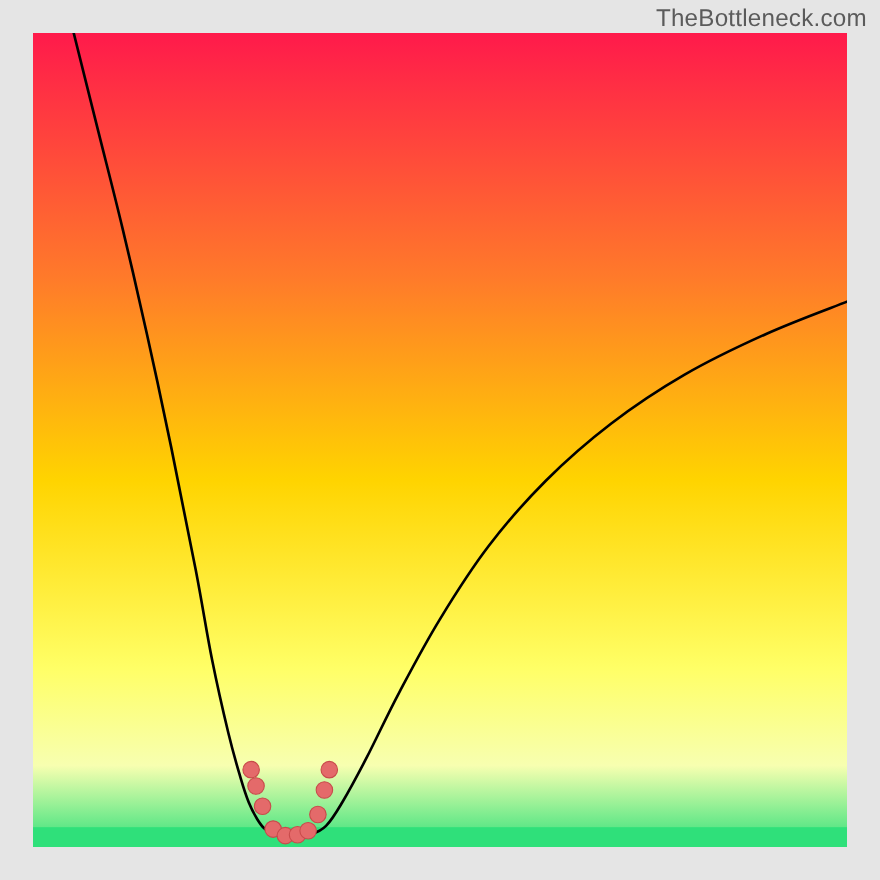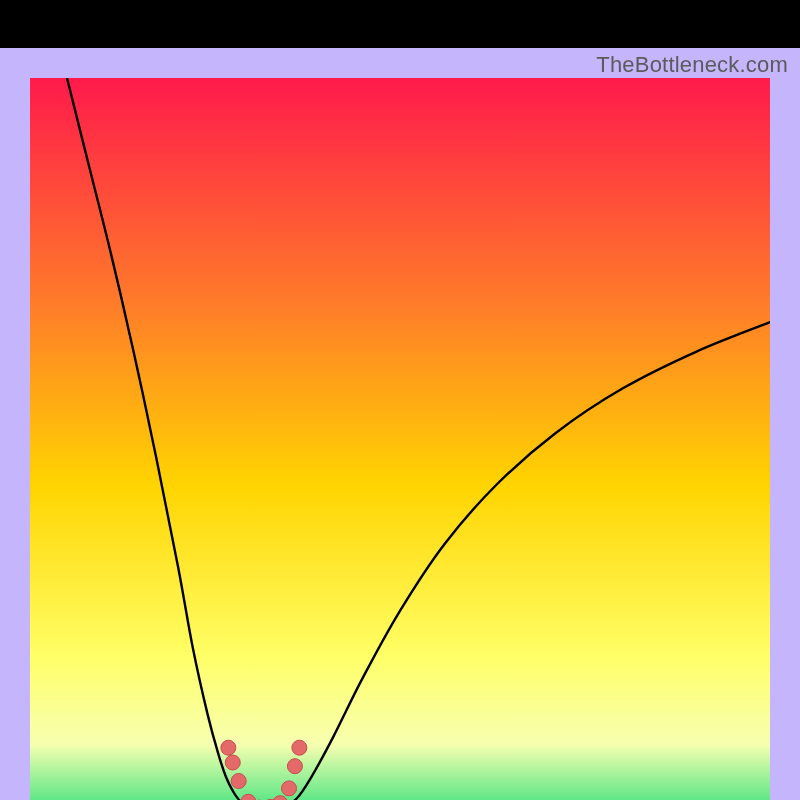--- a/index.html
+++ b/index.html
@@ -7,22 +7,21 @@
     padding: 0;
     width: 800px;
     height: 800px;
     overflow: hidden;
     background: #000;
     font-family: Arial, Helvetica, sans-serif;
   }
   .frame {
     position: absolute;
     inset: 0;
-    background: #c4b5fd;
-    margin-top: 48px;
+    background: #e5e5e5;
   }
   .plot {
     position: absolute;
     left: 30px;
     top: 30px;
     width: 740px;
     height: 740px;
     overflow: hidden;
   }
   .watermark {

